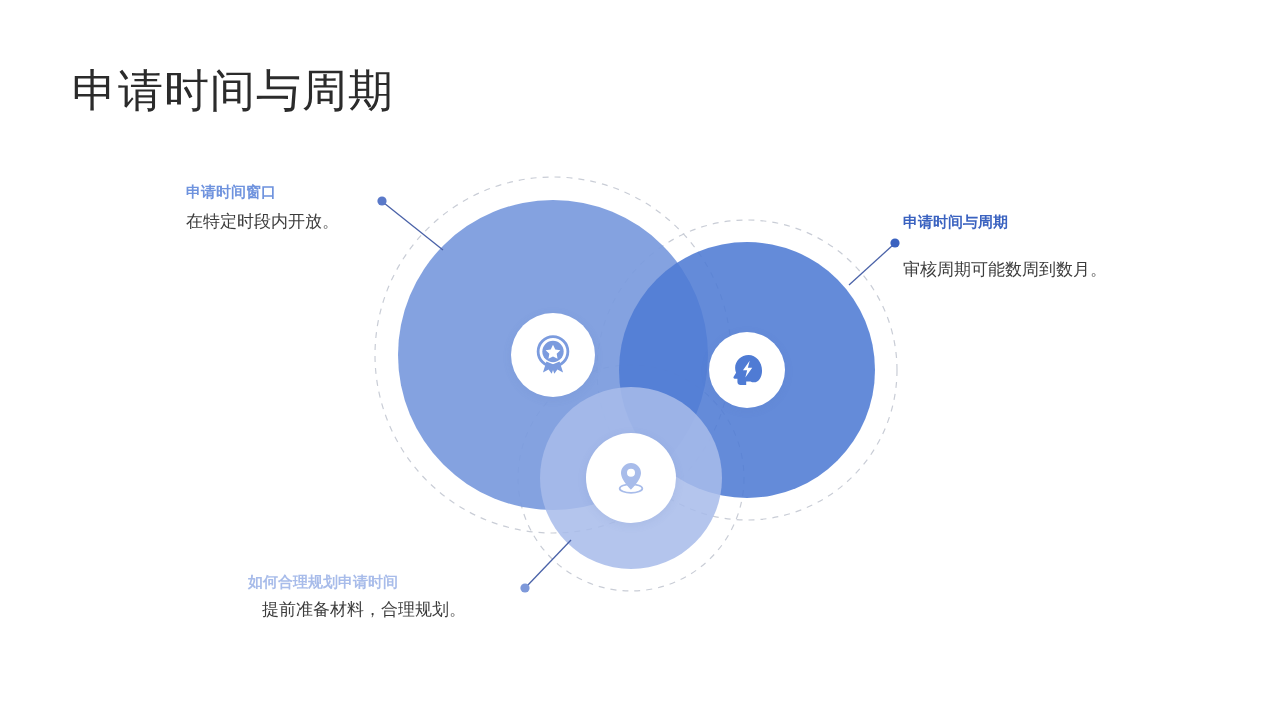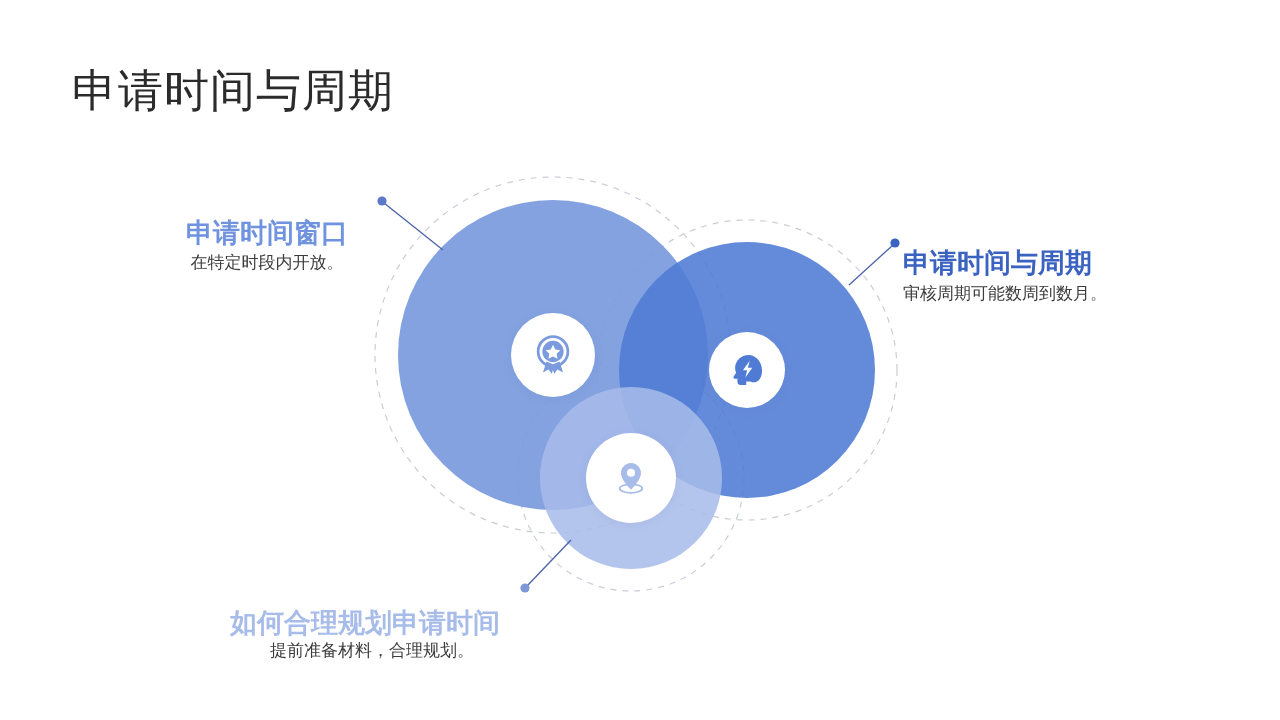--- a/index.html
+++ b/index.html
@@ -62,44 +62,43 @@
   }
   .icon-disc svg { display: block; }
 
   #icon-disc-window  { left: 511px; top: 313px; width: 84px; height: 84px; }
   #icon-disc-review  { left: 709px; top: 332px; width: 76px; height: 76px; }
   #icon-disc-plan    { left: 586px; top: 433px; width: 90px; height: 90px; }
 
   
   .callout { position: absolute; }
   .callout-heading {
-    font-size: 27px;
+    font-size: 15px;
     font-weight: bold;
     line-height: 28px;
     white-space: nowrap;
-    margin-top: 41px;
   }
   .callout-body {
     font-size: 17px;
     line-height: 26px;
     color: #3c3c3c;
     white-space: nowrap;
     font-weight: 400;
     text-align: center;
   }
 
   #callout-window  { left: 186px; top: 178px; }
   #callout-window .callout-heading { color: #6f93de; }
   #callout-window .callout-body { margin-left: 0px; margin-top: 3px; }
 
   #callout-review  { left: 903px; top: 208px; }
   #callout-review .callout-heading { color: #3a62c0; }
-  #callout-review .callout-body { margin-top: 4px; }
-
-  #callout-plan    { left: 230px; top: 568px; }
+  #callout-review .callout-body { margin-top: 21px; }
+
+  #callout-plan    { left: 248px; top: 568px; }
   #callout-plan .callout-heading { color: #a8bcea; }
   #callout-plan .callout-body { margin-top: 1px; margin-left: 14px; }
 </style>
 </head>
 <body>
 
 <div id="slide">
 
   <div id="page-title">申请时间与周期</div>
 

